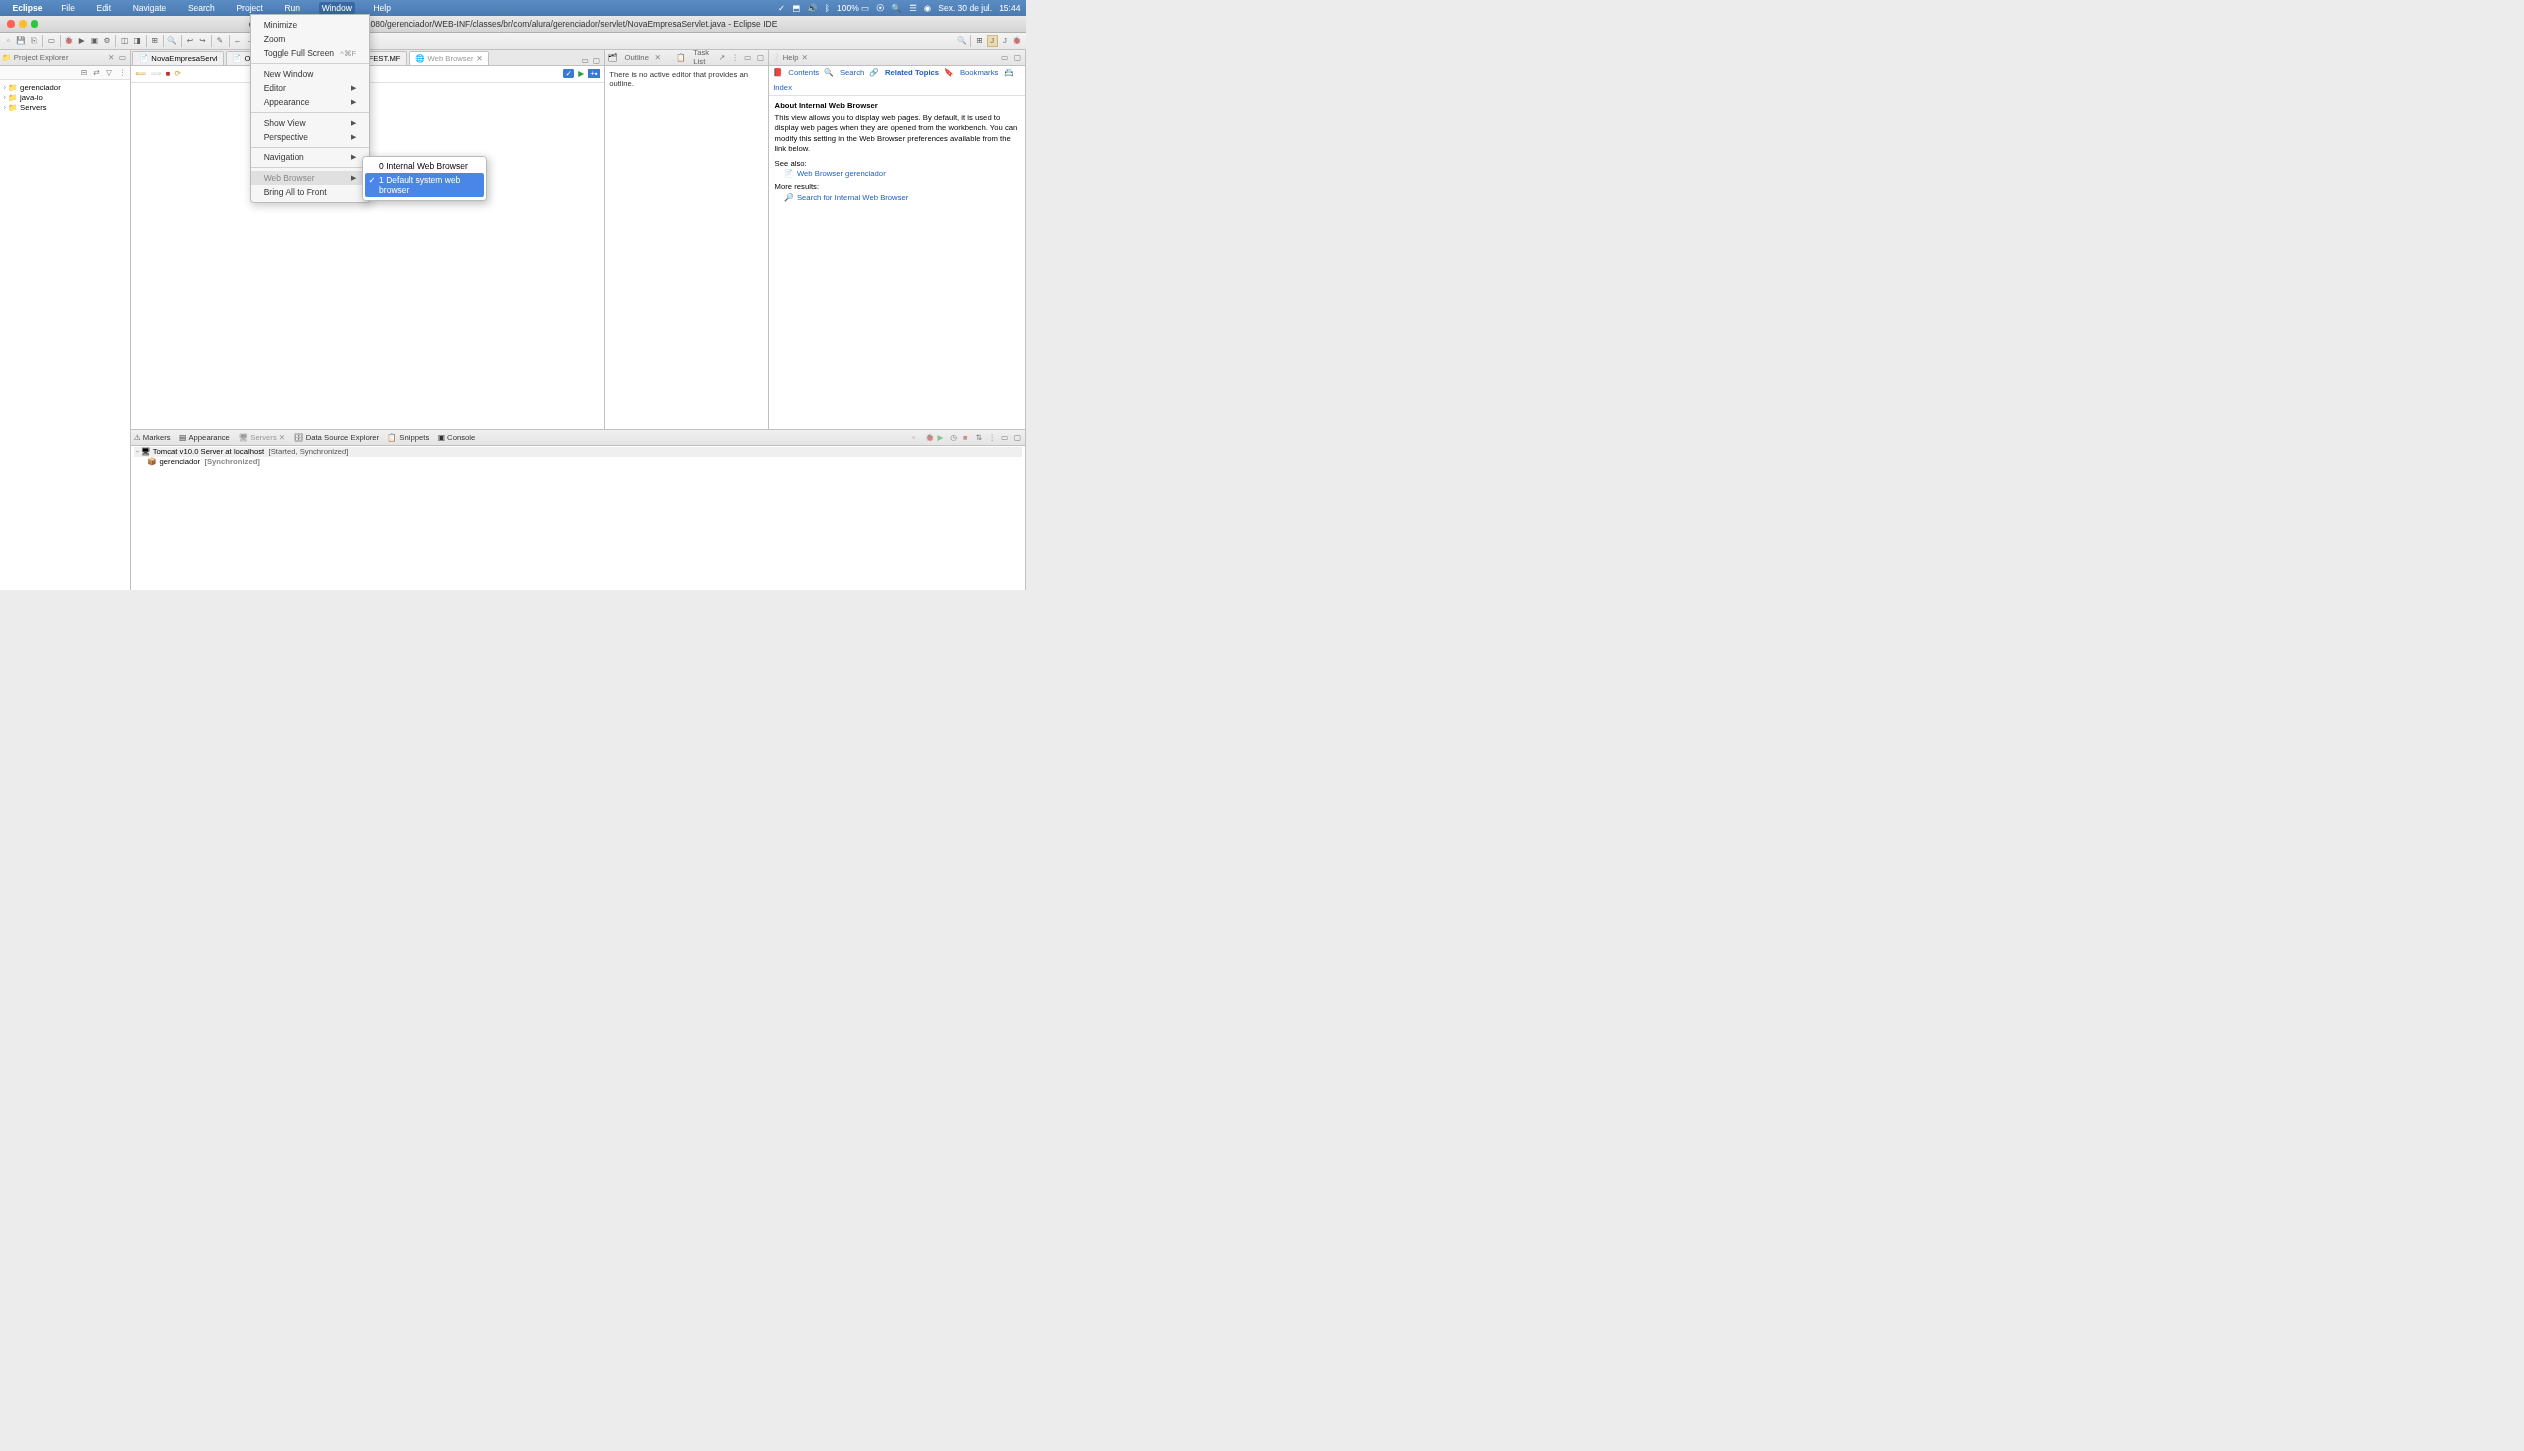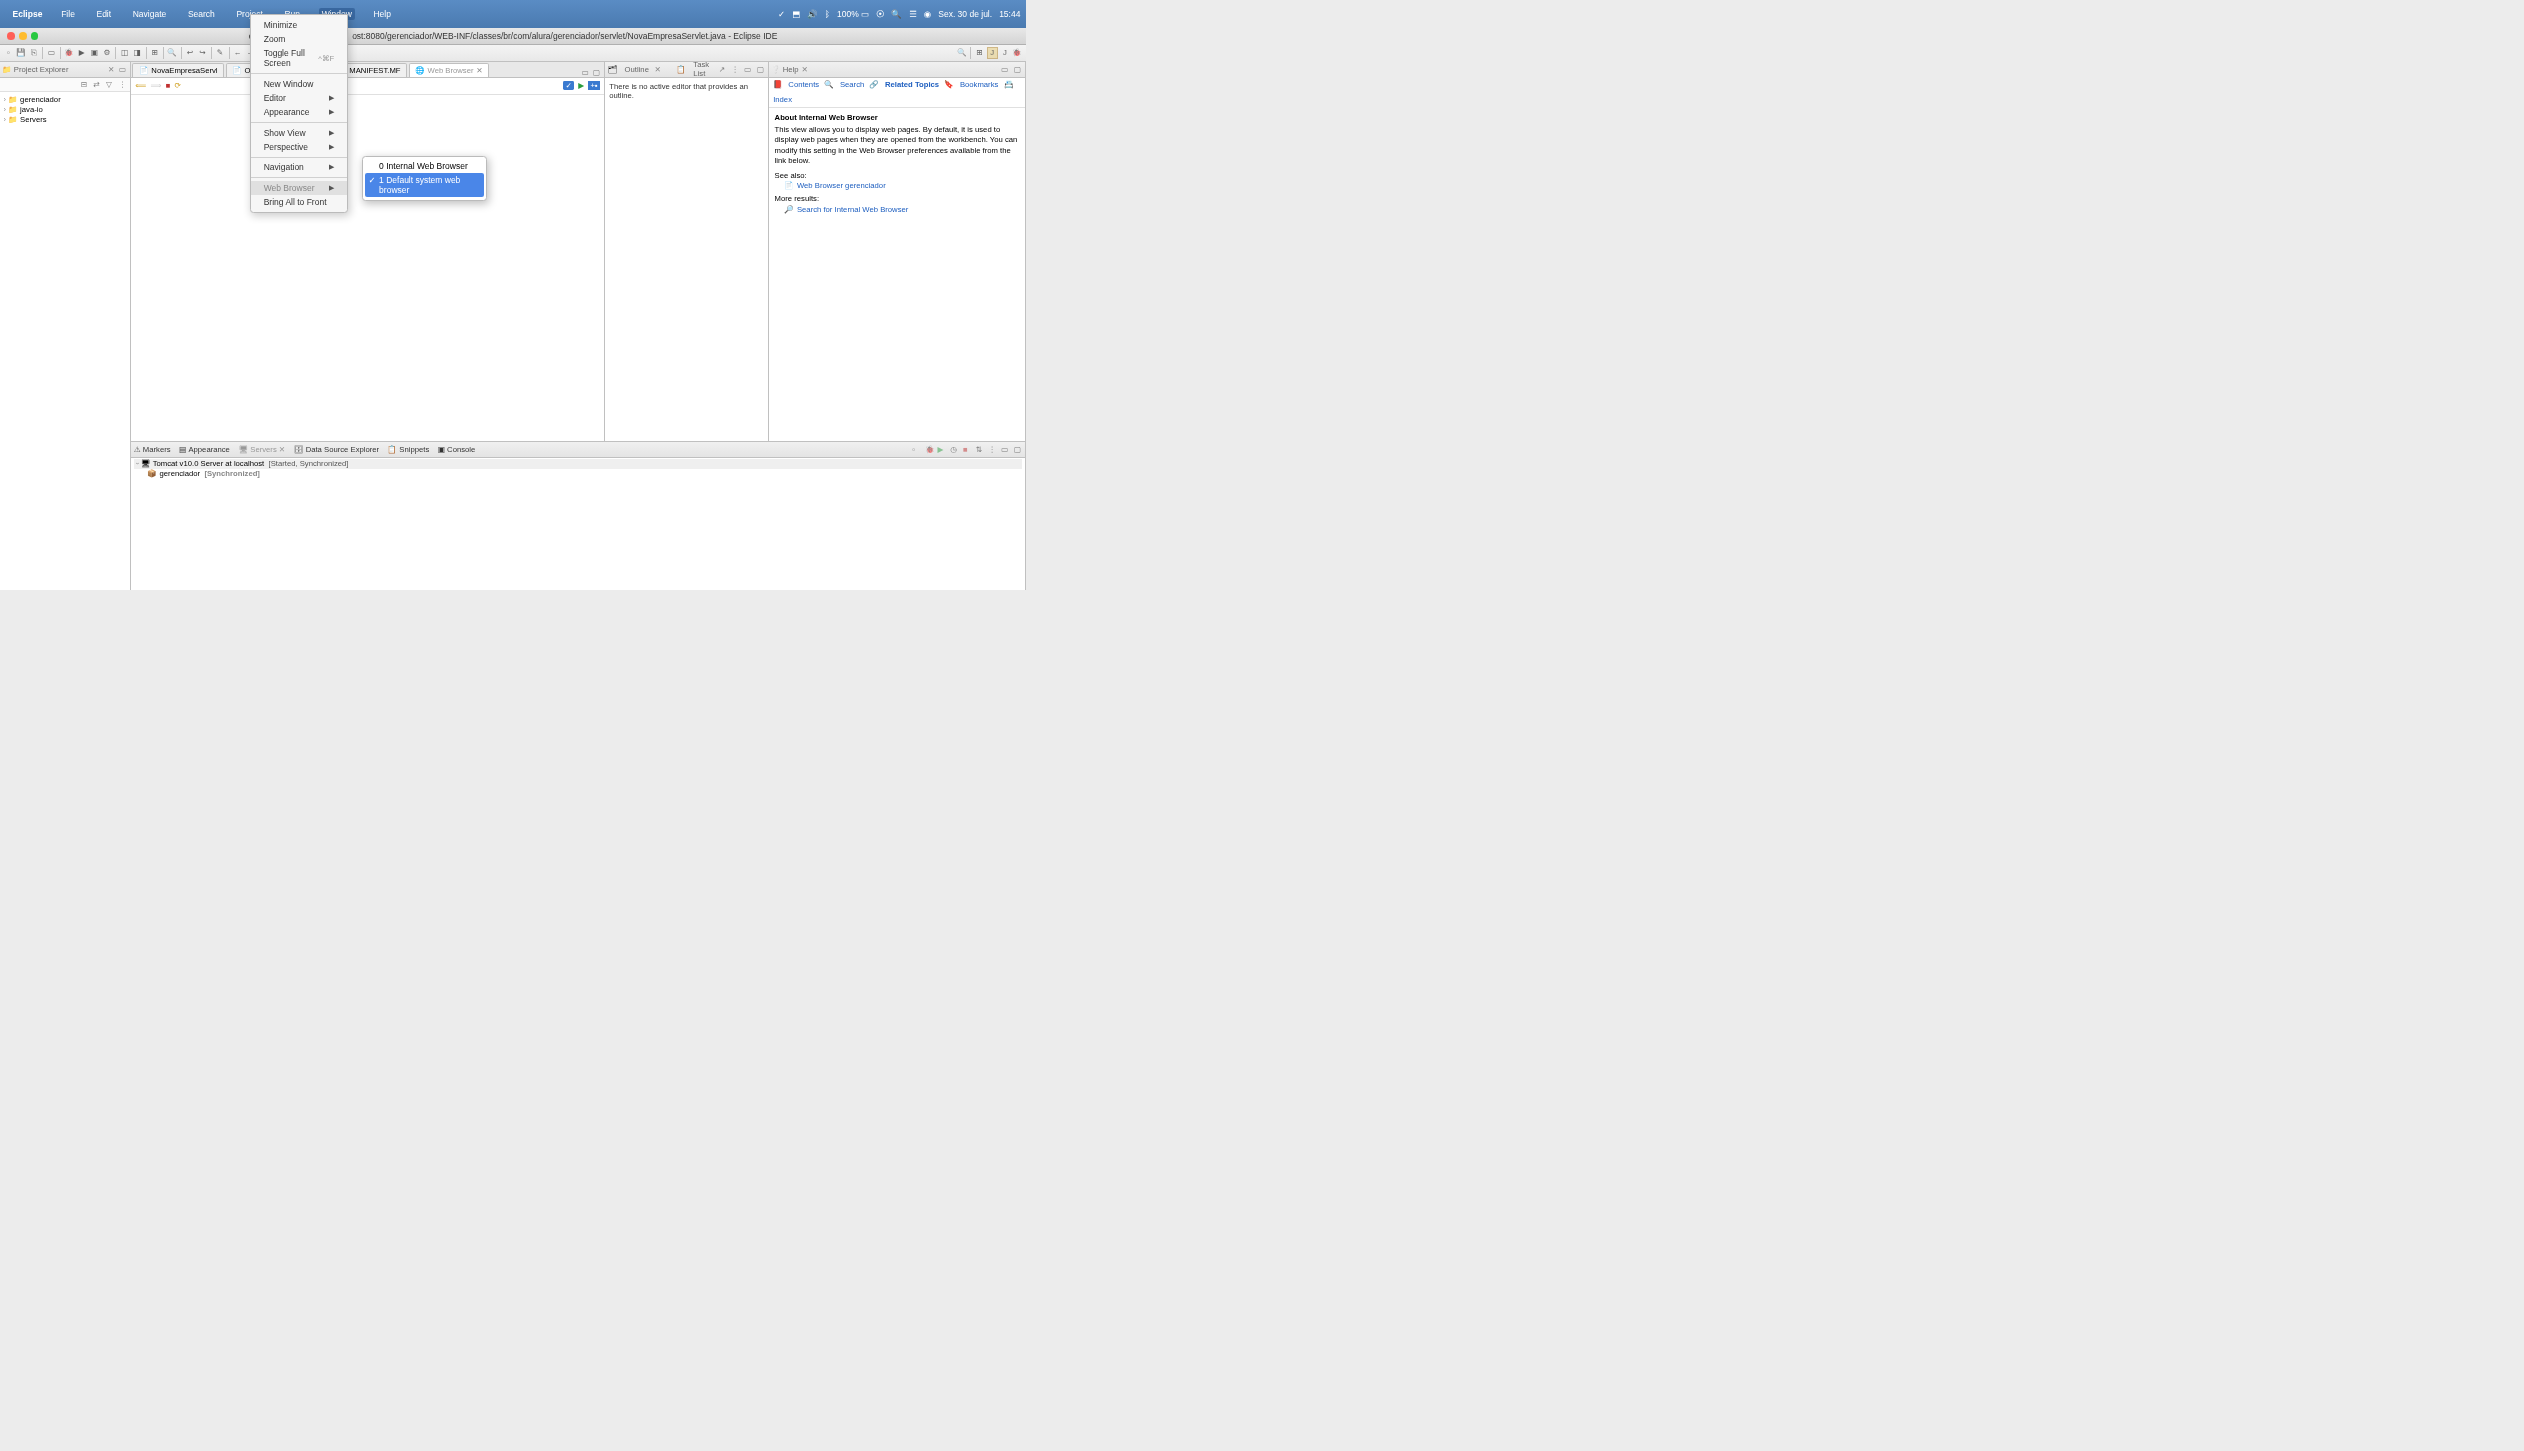--- a/index.html
+++ b/index.html
@@ -1,19 +1,19 @@
 <!DOCTYPE html>
 <html style="font-size:11.3px"><head>
 <meta charset="utf-8">
 <style>
 * { margin: 0; padding: 0; box-sizing: border-box; font-family: -apple-system, "Helvetica Neue", Arial, sans-serif; }
 body { background: #ececec; font-size: 7.7px; overflow: hidden; width: 1026px; height: 590px; }
 
 
-.menubar { height: 28px; background: linear-gradient(#5a8cc4, #4a7ab0); display: flex; align-items: center; color: #fff; font-size: 8.5px; padding: 0 5.6px; }
+.menubar { height: 16px; background: linear-gradient(#5a8cc4, #4a7ab0); display: flex; align-items: center; color: #fff; font-size: 8.5px; padding: 0 5.6px; }
 .menubar .apple { margin-right: 7px; }
 .menubar .app-name { font-weight: bold; margin-right: 10px; }
 .menubar .mitem { margin-right: 10px; cursor: default; padding: 1.4px 2.8px; margin-left: 6px; }
 .menubar .mitem.active { background: #3968a0; border-radius: 2.1px; }
 .menubar .right { margin-left: auto; display: flex; align-items: center; gap: 7px; }
 .menubar .right span { font-size: 8.5px; }
 
 
 .titlebar { height: 17px; background: linear-gradient(#e8e8e8, #d4d4d4); display: flex; align-items: center; border-bottom: 0.7px solid #b0b0b0; position: relative; }
 .traffic { display: flex; gap: 4.2px; padding-left: 7px; }
@@ -75,21 +75,21 @@
 .bottom { border-top: 0.7px solid #c0c0c0; background: #fff; flex: 0 0 163px; display: flex; flex-direction: column; }
 .btabs { height: 15.5px; background: linear-gradient(#f0f0f0,#e4e4e4); border-bottom: 0.7px solid #c0c0c0; display:flex; align-items:center; padding: 0 2.8px; gap: 8.5px; font-size: 7.7px; }
 .btab { display:flex; align-items:center; gap:2.1px; color:#333; }
 .btab.active { color: #999; }
 .btabs .bright { margin-left:auto; display:flex; gap:4.2px; }
 .srvbody { flex:1; padding: 1.4px 2.8px; font-size:7.7px; }
 .srvrow { display:flex; align-items:center; height:10px; background:#efefef; }
 .srvrow2 { display:flex; align-items:center; height:10px; padding-left: 14px; }
 
 
-.dropdown { position: absolute; top: 14px; left: 250px; width: 98px; background: #f6f6f6; border: 0.7px solid #bbb; border-radius: 0 0 3.5px 3.5px; box-shadow: 1.4px 2.8px 8.5px rgba(0,0,0,0.2); padding: 2.8px 0; font-size: 8.5px; z-index: 100; }
+.dropdown { position: absolute; top: 14px; left: 250px; width: 120px; background: #f6f6f6; border: 0.7px solid #bbb; border-radius: 0 0 3.5px 3.5px; box-shadow: 1.4px 2.8px 8.5px rgba(0,0,0,0.2); padding: 2.8px 0; font-size: 8.5px; z-index: 100; }
 .dropdown .mi { padding: 2.1px 12.7px; display:flex; align-items:center; justify-content: space-between; color:#333; }
 .dropdown .mi .shortcut { color:#999; font-size:7.7px; }
 .dropdown .mi.hover { background: #e0e0e0; color:#888; }
 .dropdown .msep { height:0.7px; background:#d0d0d0; margin:2.8px 0; }
 .dropdown .arrow { font-size:7px; color:#555; }
 
 .submenu { position: absolute; top: 156px; left: 362px; width: 125px; background: #fff; border:0.7px solid #bbb; border-radius: 3.5px; box-shadow: 1.4px 2.8px 8.5px rgba(0,0,0,0.25); padding: 2.1px; font-size: 8.5px; z-index: 101; }
 .submenu .smi { padding: 2.1px 5.6px 2.1px 14px; border-radius: 2.1px; position: relative; }
 .submenu .smi.sel { background: #4a86e8; color:#fff; }
 .submenu .smi .chk { position:absolute; left:3.5px; }

